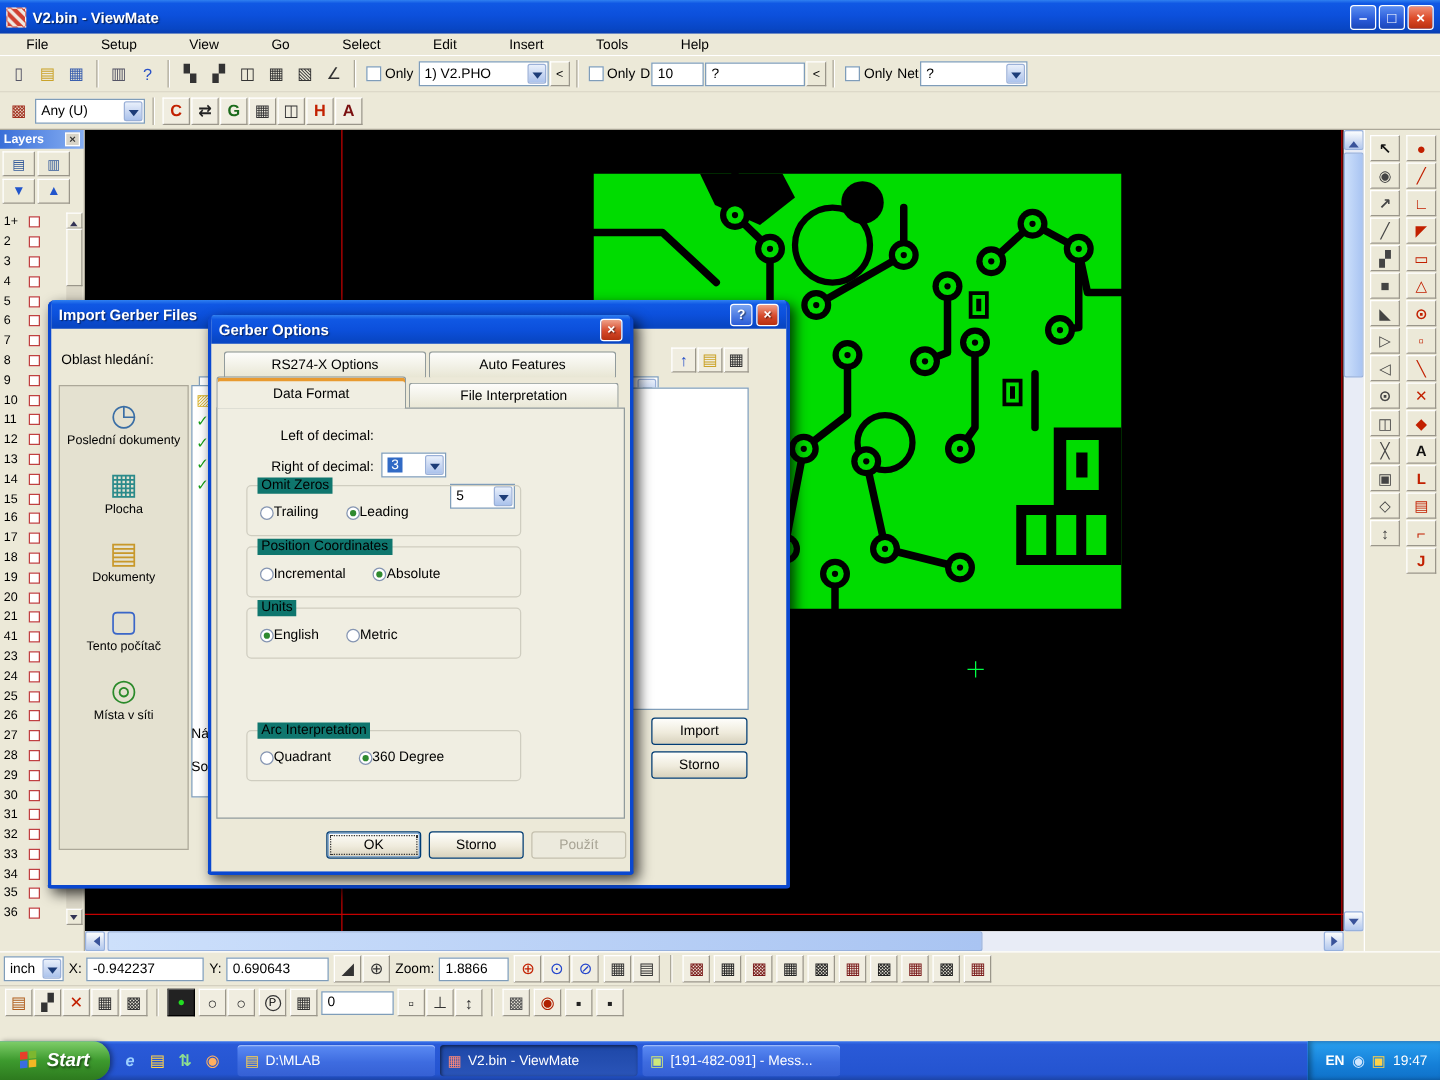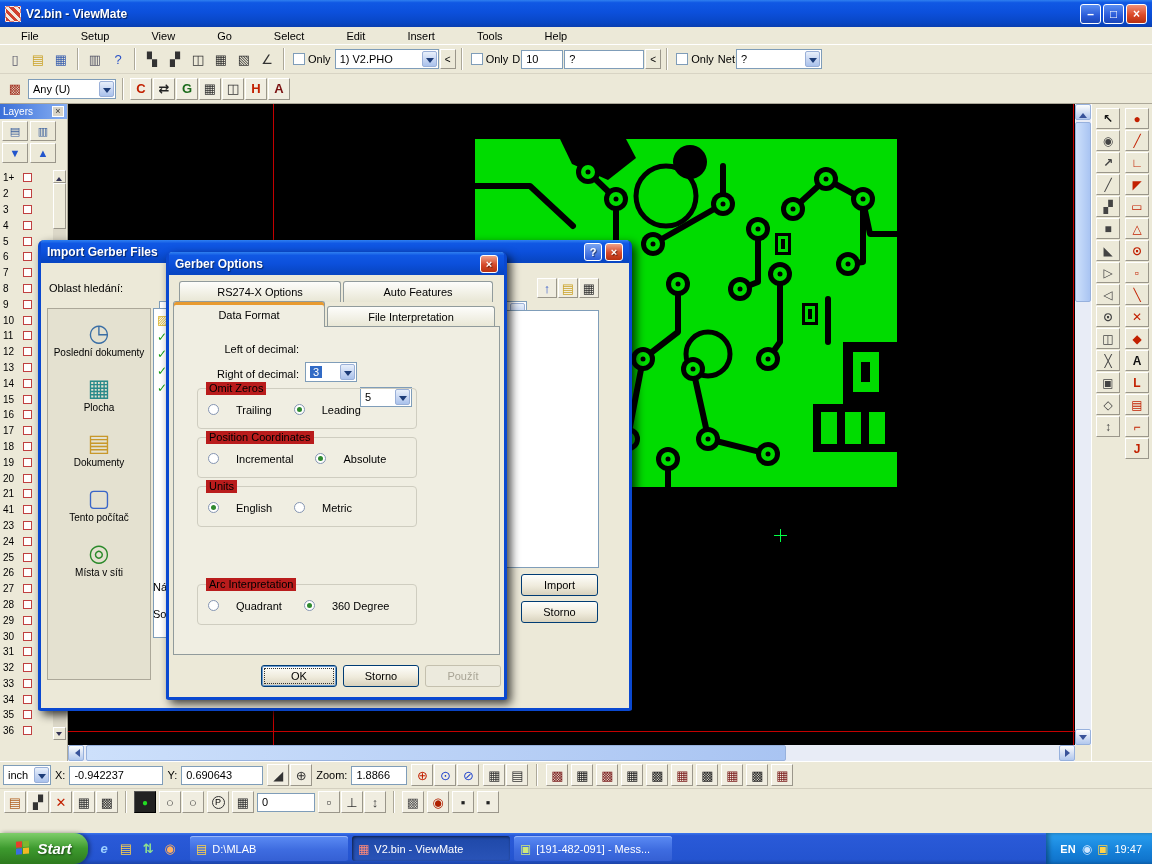--- a/index.html
+++ b/index.html
@@ -24,21 +24,21 @@
 .sep{width:2px;height:22px;border-left:1px solid #aca899;border-right:1px solid #fff;margin:0 4px}
 .chk{display:inline-flex;align-items:center;gap:3px;margin:0 3px}
 .chkbox{width:12px;height:12px;background:#fff;border:1px solid #7f9db9;display:inline-block}
 .combo{height:20px;background:#fff;border:1px solid #7f9db9;display:inline-flex;align-items:center;position:relative;padding:0 18px 0 4px;white-space:nowrap}
 .combo .arrow{position:absolute;right:1px;top:1px;bottom:1px;width:15px;background:linear-gradient(180deg,#e9f0fb,#c3d3f1 60%,#aac2ec);border:1px solid #9ab0d8;border-radius:2px}
 .combo .arrow::after{content:"";position:absolute;left:3px;top:6px;border:4px solid transparent;border-top:5px solid #1c3c78}
 .edit{height:19px;background:#fff;border:1px solid #7f9db9;display:inline-flex;align-items:center;padding:0 4px}
 .sbtn{width:16px;height:20px;display:inline-flex;align-items:center;justify-content:center;border:1px solid;border-color:#fff #9a968a #9a968a #fff;background:#ece9d8;font-size:10px}
 
 .layers{position:absolute;left:0;top:104px;width:68px;height:657px;background:#ece9d8;border-right:1px solid #aca899;z-index:5}
-.lhead{height:15px;background:linear-gradient(90deg,#3a6fd8,#86aef2);color:#fff;font-size:10px;font-weight:normal;display:flex;align-items:center;padding:0 3px}
+.lhead{height:15px;background:linear-gradient(90deg,#3a6fd8,#86aef2);color:#fff;font-size:10px;font-weight:bold;display:flex;align-items:center;padding:0 3px}
 .lhead .x{margin-left:auto;width:12px;height:11px;background:#d8d4c8;color:#333;border:1px solid #fff;display:flex;align-items:center;justify-content:center;font-size:9px;line-height:1}
 .lbtns{display:flex;flex-wrap:wrap;width:62px;padding:1px}
 .lbtn{width:26px;height:20px;border:1px solid;border-color:#fff #9a968a #9a968a #fff;background:#ece9d8;display:flex;align-items:center;justify-content:center;font-size:11px;margin:1px}
 .llist{position:absolute;left:0;top:66px;width:53px;height:570px}
 .lrow{height:15.8px;display:flex;align-items:center;padding-left:3px;font-size:10px}
 .lnum{width:20px}
 .lsw{width:9px;height:9px;border:1px solid #c04040;background:#fff}
 .lscroll{position:absolute;left:53px;top:66px;width:13px;height:570px;background:#dcd8c8}
 .lsar{height:13px;background:#ece9d8;border:1px solid;border-color:#fff #9a968a #9a968a #fff;position:relative}
 .lsar.up::after,.lsar.dn::after{content:"";position:absolute;left:2px;border:3px solid transparent}
@@ -83,24 +83,24 @@
 .tbi{font-size:12px}
 .tray{position:absolute;right:0;top:0;height:31px;display:flex;align-items:center;gap:6px;padding:0 10px 0 14px;background:linear-gradient(180deg,#2aa0f0,#1580d8 60%,#0f70c8);box-shadow:inset 3px 0 4px #0005;color:#fff}
 
 .dlg{position:absolute;background:#ece9d8;border:3px solid #0a48d0;border-top:none;border-radius:6px 6px 3px 3px;box-shadow:4px 4px 10px #000b}
 .dtitle{height:23px;background:linear-gradient(180deg,#2f80f0,#1058e4 15%,#0c50dc 50%,#0846c4 90%);border-radius:3px 3px 0 0;display:flex;align-items:center;color:#fff;font-weight:bold;font-size:12px;padding:0 6px;text-shadow:1px 1px 1px #0008}
 .dbtn{width:18px;height:18px;border:1px solid #fff;border-radius:3px;color:#fff;font-weight:bold;font-size:11px;display:flex;align-items:center;justify-content:center;margin-left:3px}
 .dbtn.q{background:linear-gradient(180deg,#7aa4f0,#2a5cd8)}
 .dbtn.x{background:linear-gradient(180deg,#f0a088,#d6492a 55%,#b83010)}
 .white{background:#fff;border:1px solid #7f9db9}
 .groupbox{position:absolute;border:1px solid #cfcdc0;border-radius:4px}
-.gtitle{position:absolute;top:-7px;left:8px;background:#b91c1c;padding:0 3px;line-height:13px}
+.gtitle{position:absolute;top:-7px;left:8px;background:#0f766e;padding:0 3px;line-height:13px}
 .opts{display:flex;align-items:center;gap:22px;padding:15px 6px 0 10px}
 .opts.tight{gap:13px}
-.ropt{display:inline-flex;align-items:flex-start;gap:17px}
+.ropt{display:inline-flex;align-items:flex-end;gap:0}
 .radio{width:11px;height:11px;border-radius:50%;background:#fff;border:1px solid #8595b2;display:inline-block;position:relative}
 .radio.sel::after{content:"";position:absolute;left:2px;top:2px;width:5px;height:5px;border-radius:50%;background:#2f8a2f}
 .tabrow{position:absolute;display:flex;align-items:flex-end}
 .tab{height:21px;border:1px solid #919b9c;border-bottom:none;border-radius:3px 3px 0 0;background:linear-gradient(180deg,#fdfdfb,#e8e6d4);display:flex;align-items:center;justify-content:center;margin-right:2px}
 .tab.active{height:26px;background:#f0eee2;box-shadow:inset 0 3px 0 #e89a30;position:relative;z-index:5}
 .tabpanel{position:absolute;border:1px solid #919b9c;background:#f0eee2;z-index:2}
 .xpbtn{position:absolute;height:22px;border:1px solid #003c74;border-radius:3px;background:linear-gradient(180deg,#fefefb,#efebdc 55%,#d8d2bd);display:flex;align-items:center;justify-content:center;cursor:default}
 .xpbtn.default{box-shadow:inset 0 0 0 1px #6a9ad0;outline:1px dotted #333;outline-offset:-4px}
 .xpbtn.disabled{color:#a8a495;background:#eceadd;border-color:#c4c0ae;box-shadow:none}
 .place{width:100%;display:flex;flex-direction:column;align-items:center;margin-bottom:16px;text-align:center}

